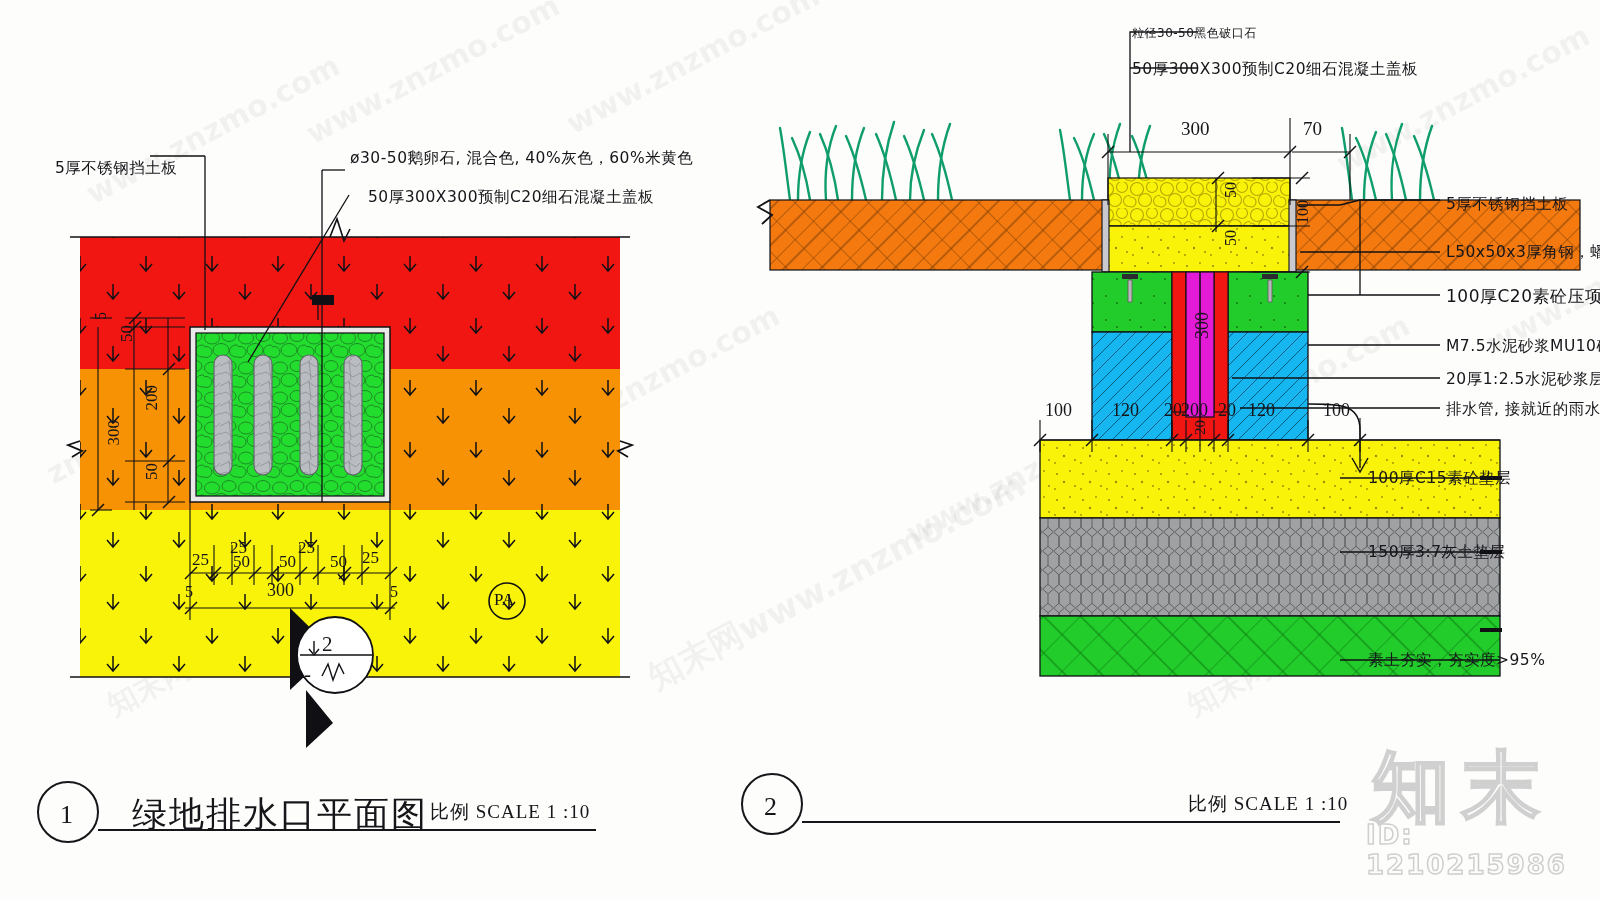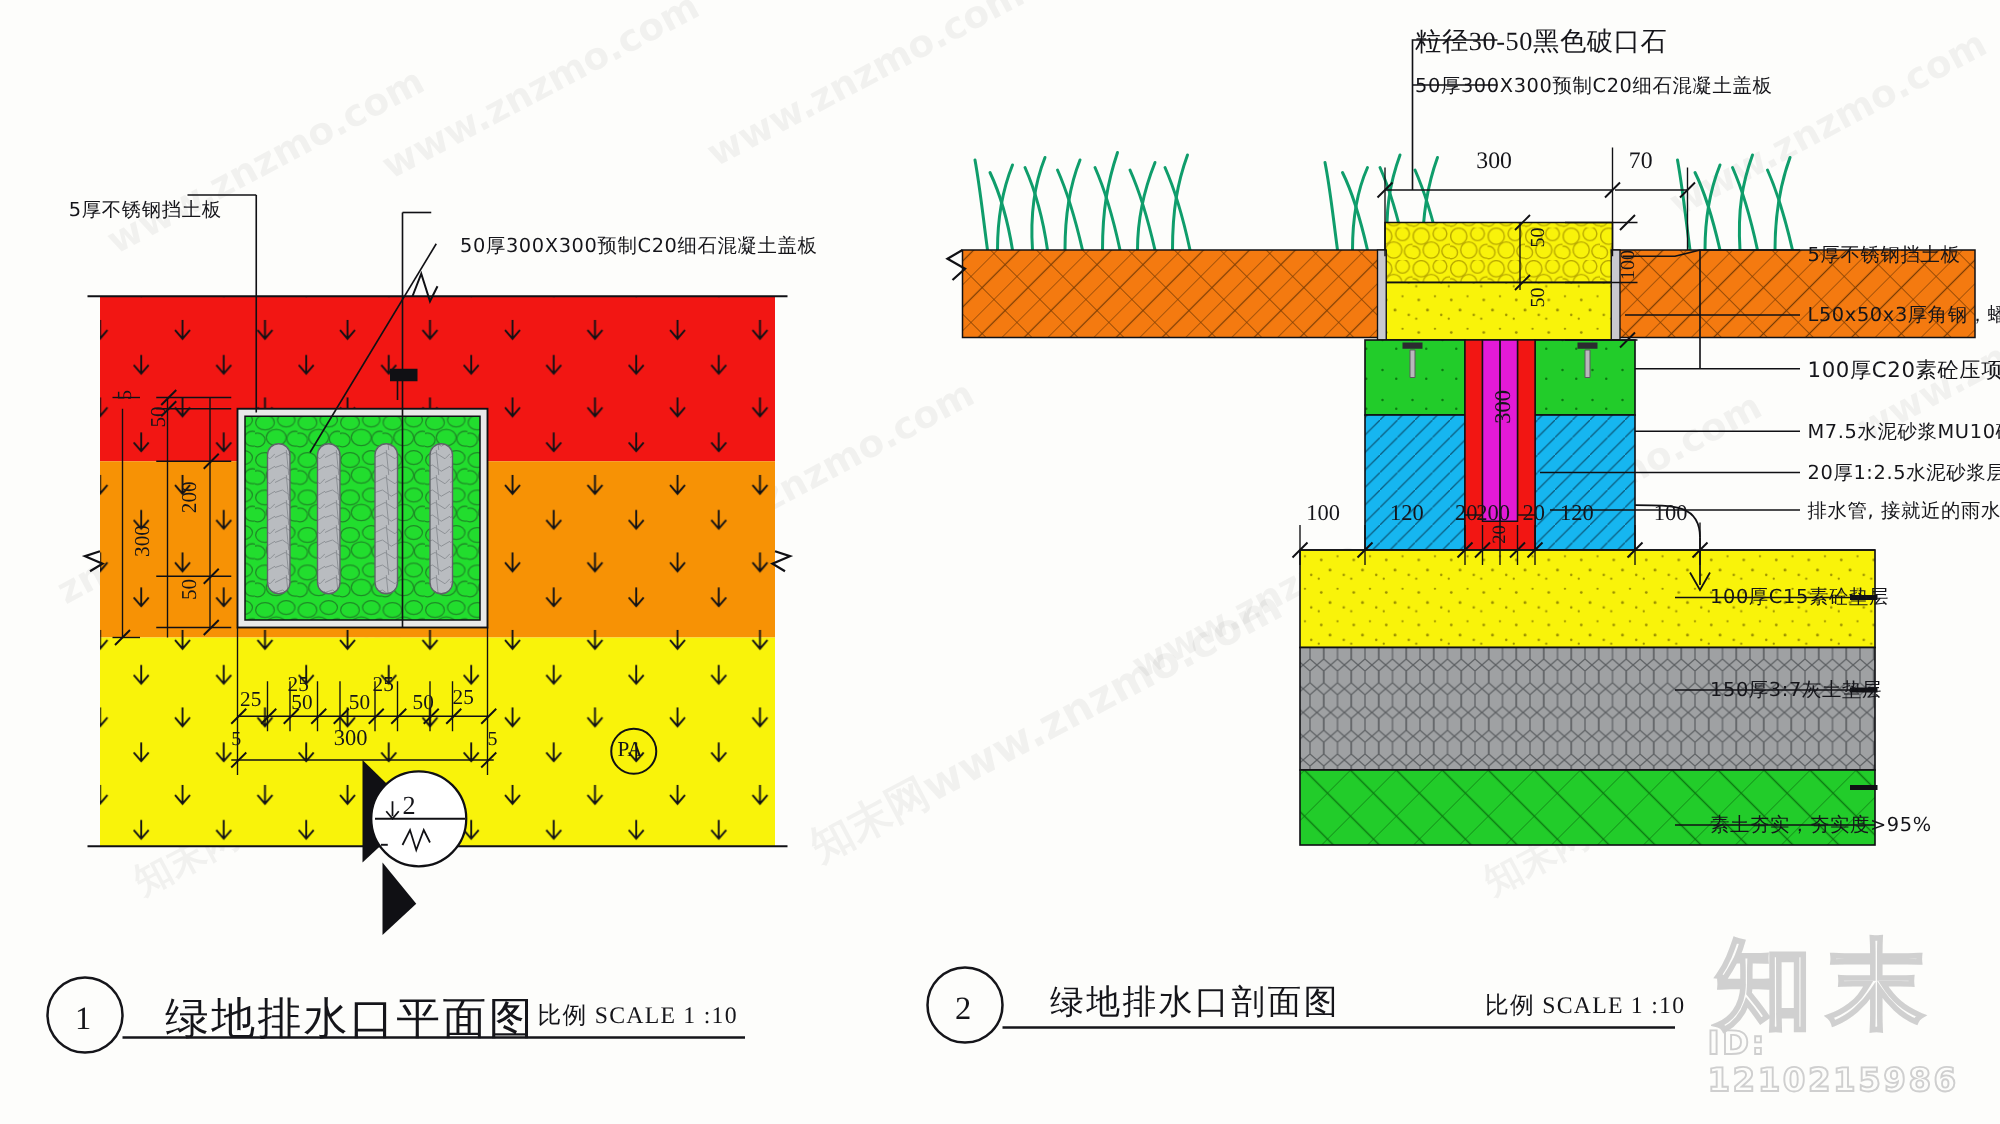--- a/index.html
+++ b/index.html
@@ -175,20 +175,21 @@
         <line x1="300" y1="655" x2="372" y2="655" stroke="#101014" stroke-width="1.5"></line>
         <path d="M314 641 v12 M309 649 l5 6 l5 -6" stroke="#101014" stroke-width="1.4" fill="none"></path>
         <path d="M322 676 l6 -12 l5 16 l6 -16 l5 10" stroke="#101014" stroke-width="1.4" fill="none"></path>
         <path d="M306 690 L333 723 L306 748 Z" fill="#101014"></path>
       </g>
 
       <circle cx="507" cy="601" r="18" fill="none" stroke="#101014" stroke-width="1.6"></circle>
     </svg>
 
     <div class="abs txt cn" style="left:55px; top:168px; font-size:15.5px; transform:translateY(-50%);">5厚不锈钢挡土板</div>
+    <div class="abs txt cn" style="left:350px; top:158px; font-size:15.5px; transform:translateY(-50%);">ø30-50鹅卵石, 混合色, 40%灰色，60%米黄色</div>
     <div class="abs txt cn" style="left:368px; top:197px; font-size:15.5px; transform:translateY(-50%);">50厚300X300预制C20细石混凝土盖板</div>
 
     <div class="abs txt vert" style="left:92px;  top:312px; font-size:16px;">5</div>
     <div class="abs txt vert" style="left:117px; top:325px; font-size:17px;">50</div>
     <div class="abs txt vert" style="left:142px; top:385px; font-size:17px;">200</div>
     <div class="abs txt vert" style="left:142px; top:463px; font-size:17px;">50</div>
     <div class="abs txt vert" style="left:104px; top:420px; font-size:17px;">300</div>
 
     <div class="abs txt" style="left:192px; top:550px; font-size:17px;">25</div>
     <div class="abs txt" style="left:233px; top:552px; font-size:17px;">50</div>
@@ -407,21 +408,21 @@
         <path d="M700 660 L760 660"></path>
       </g>
       <rect x="740" y="476" width="22" height="4" fill="#101014"></rect>
       <rect x="740" y="550" width="22" height="4" fill="#101014"></rect>
       <rect x="740" y="628" width="22" height="4" fill="#101014"></rect>
       <line x1="700" y1="478" x2="600" y2="478" stroke="#101014" stroke-width="1.3"></line>
       <line x1="700" y1="552" x2="600" y2="552" stroke="#101014" stroke-width="1.3"></line>
       <line x1="700" y1="660" x2="600" y2="660" stroke="#101014" stroke-width="1.3"></line>
     </svg>
 
-    <div class="abs txt cn" style="left:392px; top:33px; font-size:21px; transform:translateY(-50%);font-family:Liberation Serif, serif;">粒径30-50黑色破口石</div>
+    <div class="abs txt cn" style="left:392px; top:33px; font-size:12px; transform:translateY(-50%);">粒径30-50黑色破口石</div>
     <div class="abs txt cn" style="left:392px; top:69px; font-size:15.5px; transform:translateY(-50%);">50厚300X300预制C20细石混凝土盖板</div>
 
     <div class="abs txt" style="left:441px; top:118px; font-size:19px;">300</div>
     <div class="abs txt" style="left:563px; top:118px; font-size:19px;">70</div>
 
     <div class="abs txt vert" style="left:482px; top:182px; font-size:16px;">50</div>
     <div class="abs txt vert" style="left:482px; top:230px; font-size:16px;">50</div>
     <div class="abs txt vert" style="left:554px; top:200px; font-size:16px;">100</div>
 
     <div class="abs txt vert" style="left:452px; top:312px; font-size:18px;">300</div>
@@ -455,20 +456,19 @@
     <div class="abs txt cn" style="left:96px; top:31px; font-size:35px; letter-spacing:2px;">绿地排水口平面图</div>
     <div class="abs txt" style="left:394px; top:39px; font-size:19px; letter-spacing:1px;">比例 SCALE 1 :10</div>
   </div>
 
   <div class="abs" style="left:740px; top:752px; width:620px; height:95px;">
     <svg width="620" height="95">
       <circle cx="32" cy="52" r="30" fill="none" stroke="#15151a" stroke-width="2"></circle>
       <line x1="62" y1="70" x2="600" y2="70" stroke="#15151a" stroke-width="2"></line>
     </svg>
     <div class="abs txt" style="left:24px; top:40px; font-size:26px;">2</div>
-    <div class="abs txt cn" style="left:100px; top:31px; font-size:27px; letter-spacing:2px;">绿地排水口剖面图</div>
     <div class="abs txt" style="left:448px; top:39px; font-size:19px; letter-spacing:1px;">比例 SCALE 1 :10</div>
   </div>
 
   <div class="zm-logo" style="left:1372px; top:736px; font-size:78px; letter-spacing:12px;">知末</div>
   <div class="zm-id" style="left:1366px; top:820px; font-size:26px; letter-spacing:2px;">ID: 1210215986</div>
 
 </div>
 
 </body></html>

